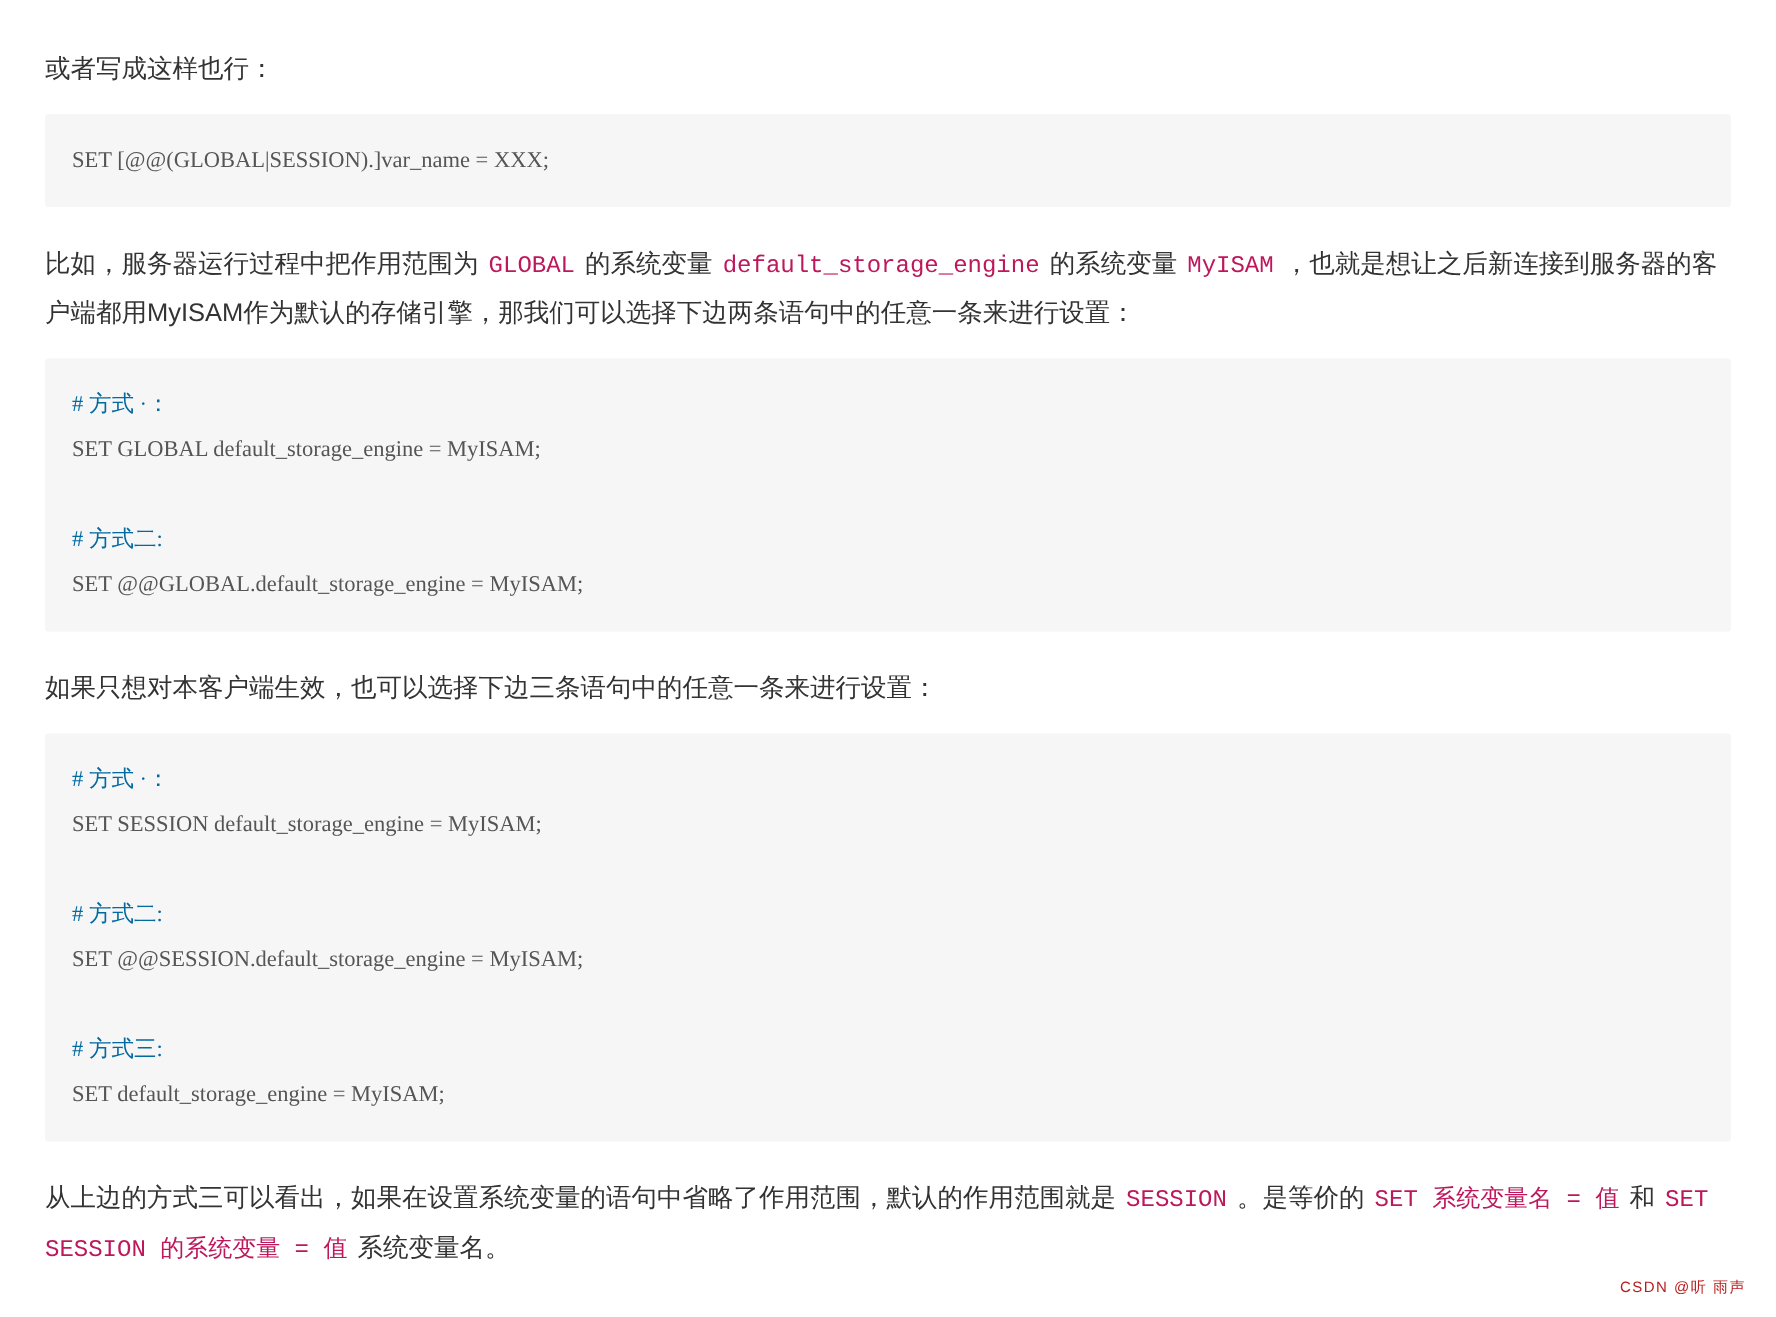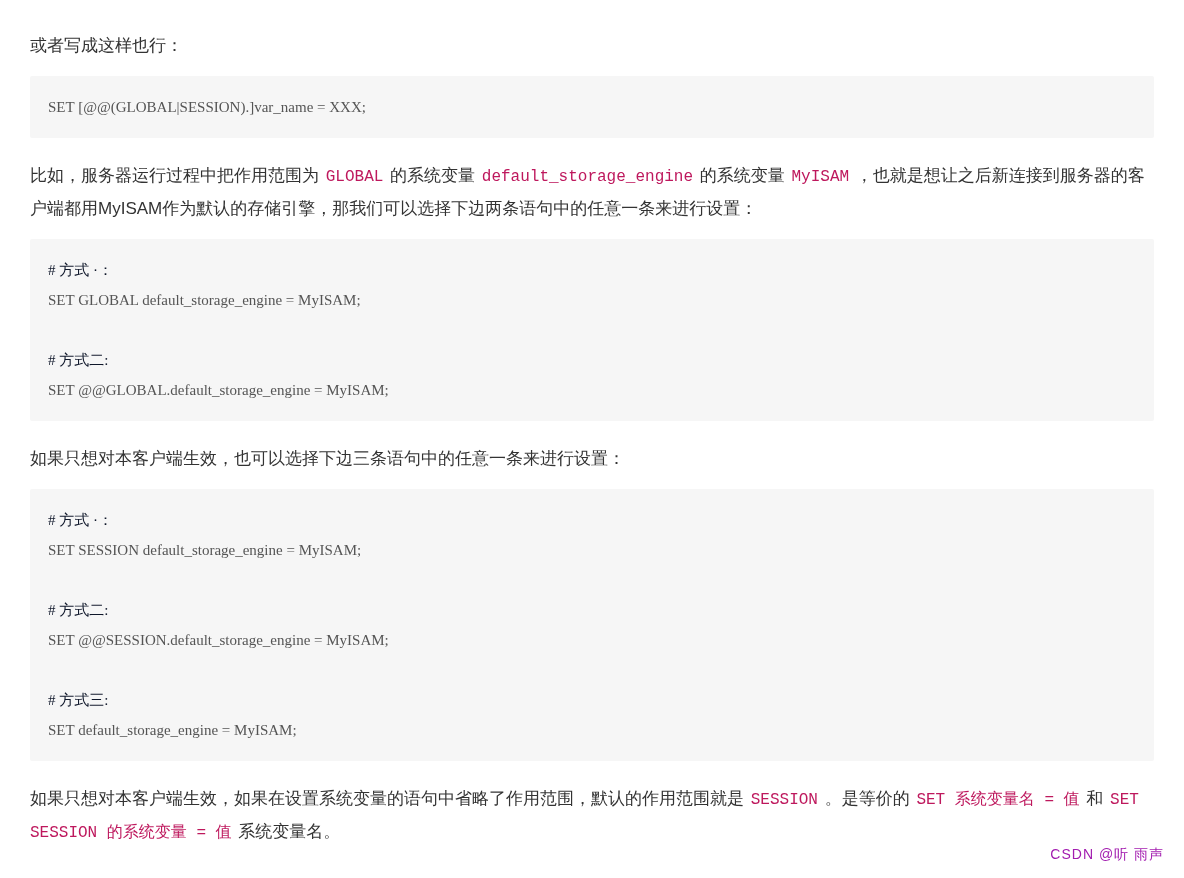--- a/index.html
+++ b/index.html
@@ -28,28 +28,28 @@
     white-space: pre;
     border-radius: 2px;
   }
   .inline-code {
     font-family: "SFMono-Regular", Consolas, "Liberation Mono", Menlo, monospace;
     color: #be185d;
     font-size: 16px;
     padding: 0 2px;
   }
   .comment {
-    color: #0f172a;
+    color: #0369a1;
   }
   .watermark {
     position: fixed;
     bottom: 10px;
     right: 20px;
-    color: #a21caf;
-    font-size: 14px;
+    color: #b91c1c;
+    font-size: 10px;
     letter-spacing: 1px;
     pointer-events: none;
   }
 </style>
 </head>
 <body>
 
 <p>或者写成这样也行：</p>
 
 <div class="code-block"><span>SET [@@(GLOBAL|SESSION).]var_name = XXX;</span></div>
@@ -69,16 +69,16 @@
 <div class="code-block"><span class="comment"># 方式 ·：</span>
 <span>SET SESSION default_storage_engine = MyISAM;</span>
 
 <span class="comment"># 方式二:</span>
 <span>SET @@SESSION.default_storage_engine = MyISAM;</span>
 
 <span class="comment"># 方式三:</span>
 <span>SET default_storage_engine = MyISAM;</span></div>
 
 <p>
-  <span>如果只想对本客户端生效，如果在设置系统变量的语句中省略了作用范围，默认的作用范围就是 </span><span class="inline-code">SESSION</span><span> 。是等价的 </span><span class="inline-code">SET 系统变量名 = 值</span><span> 和 </span><span class="inline-code">SET SESSION 的系统变量 = 值</span><span> 系统变量名。</span>
+  <span>从上边的方式三可以看出，如果在设置系统变量的语句中省略了作用范围，默认的作用范围就是 </span><span class="inline-code">SESSION</span><span> 。是等价的 </span><span class="inline-code">SET 系统变量名 = 值</span><span> 和 </span><span class="inline-code">SET SESSION 的系统变量 = 值</span><span> 系统变量名。</span>
 </p>
 
 <div class="watermark">CSDN @听 雨声</div>
 
 </body></html>

